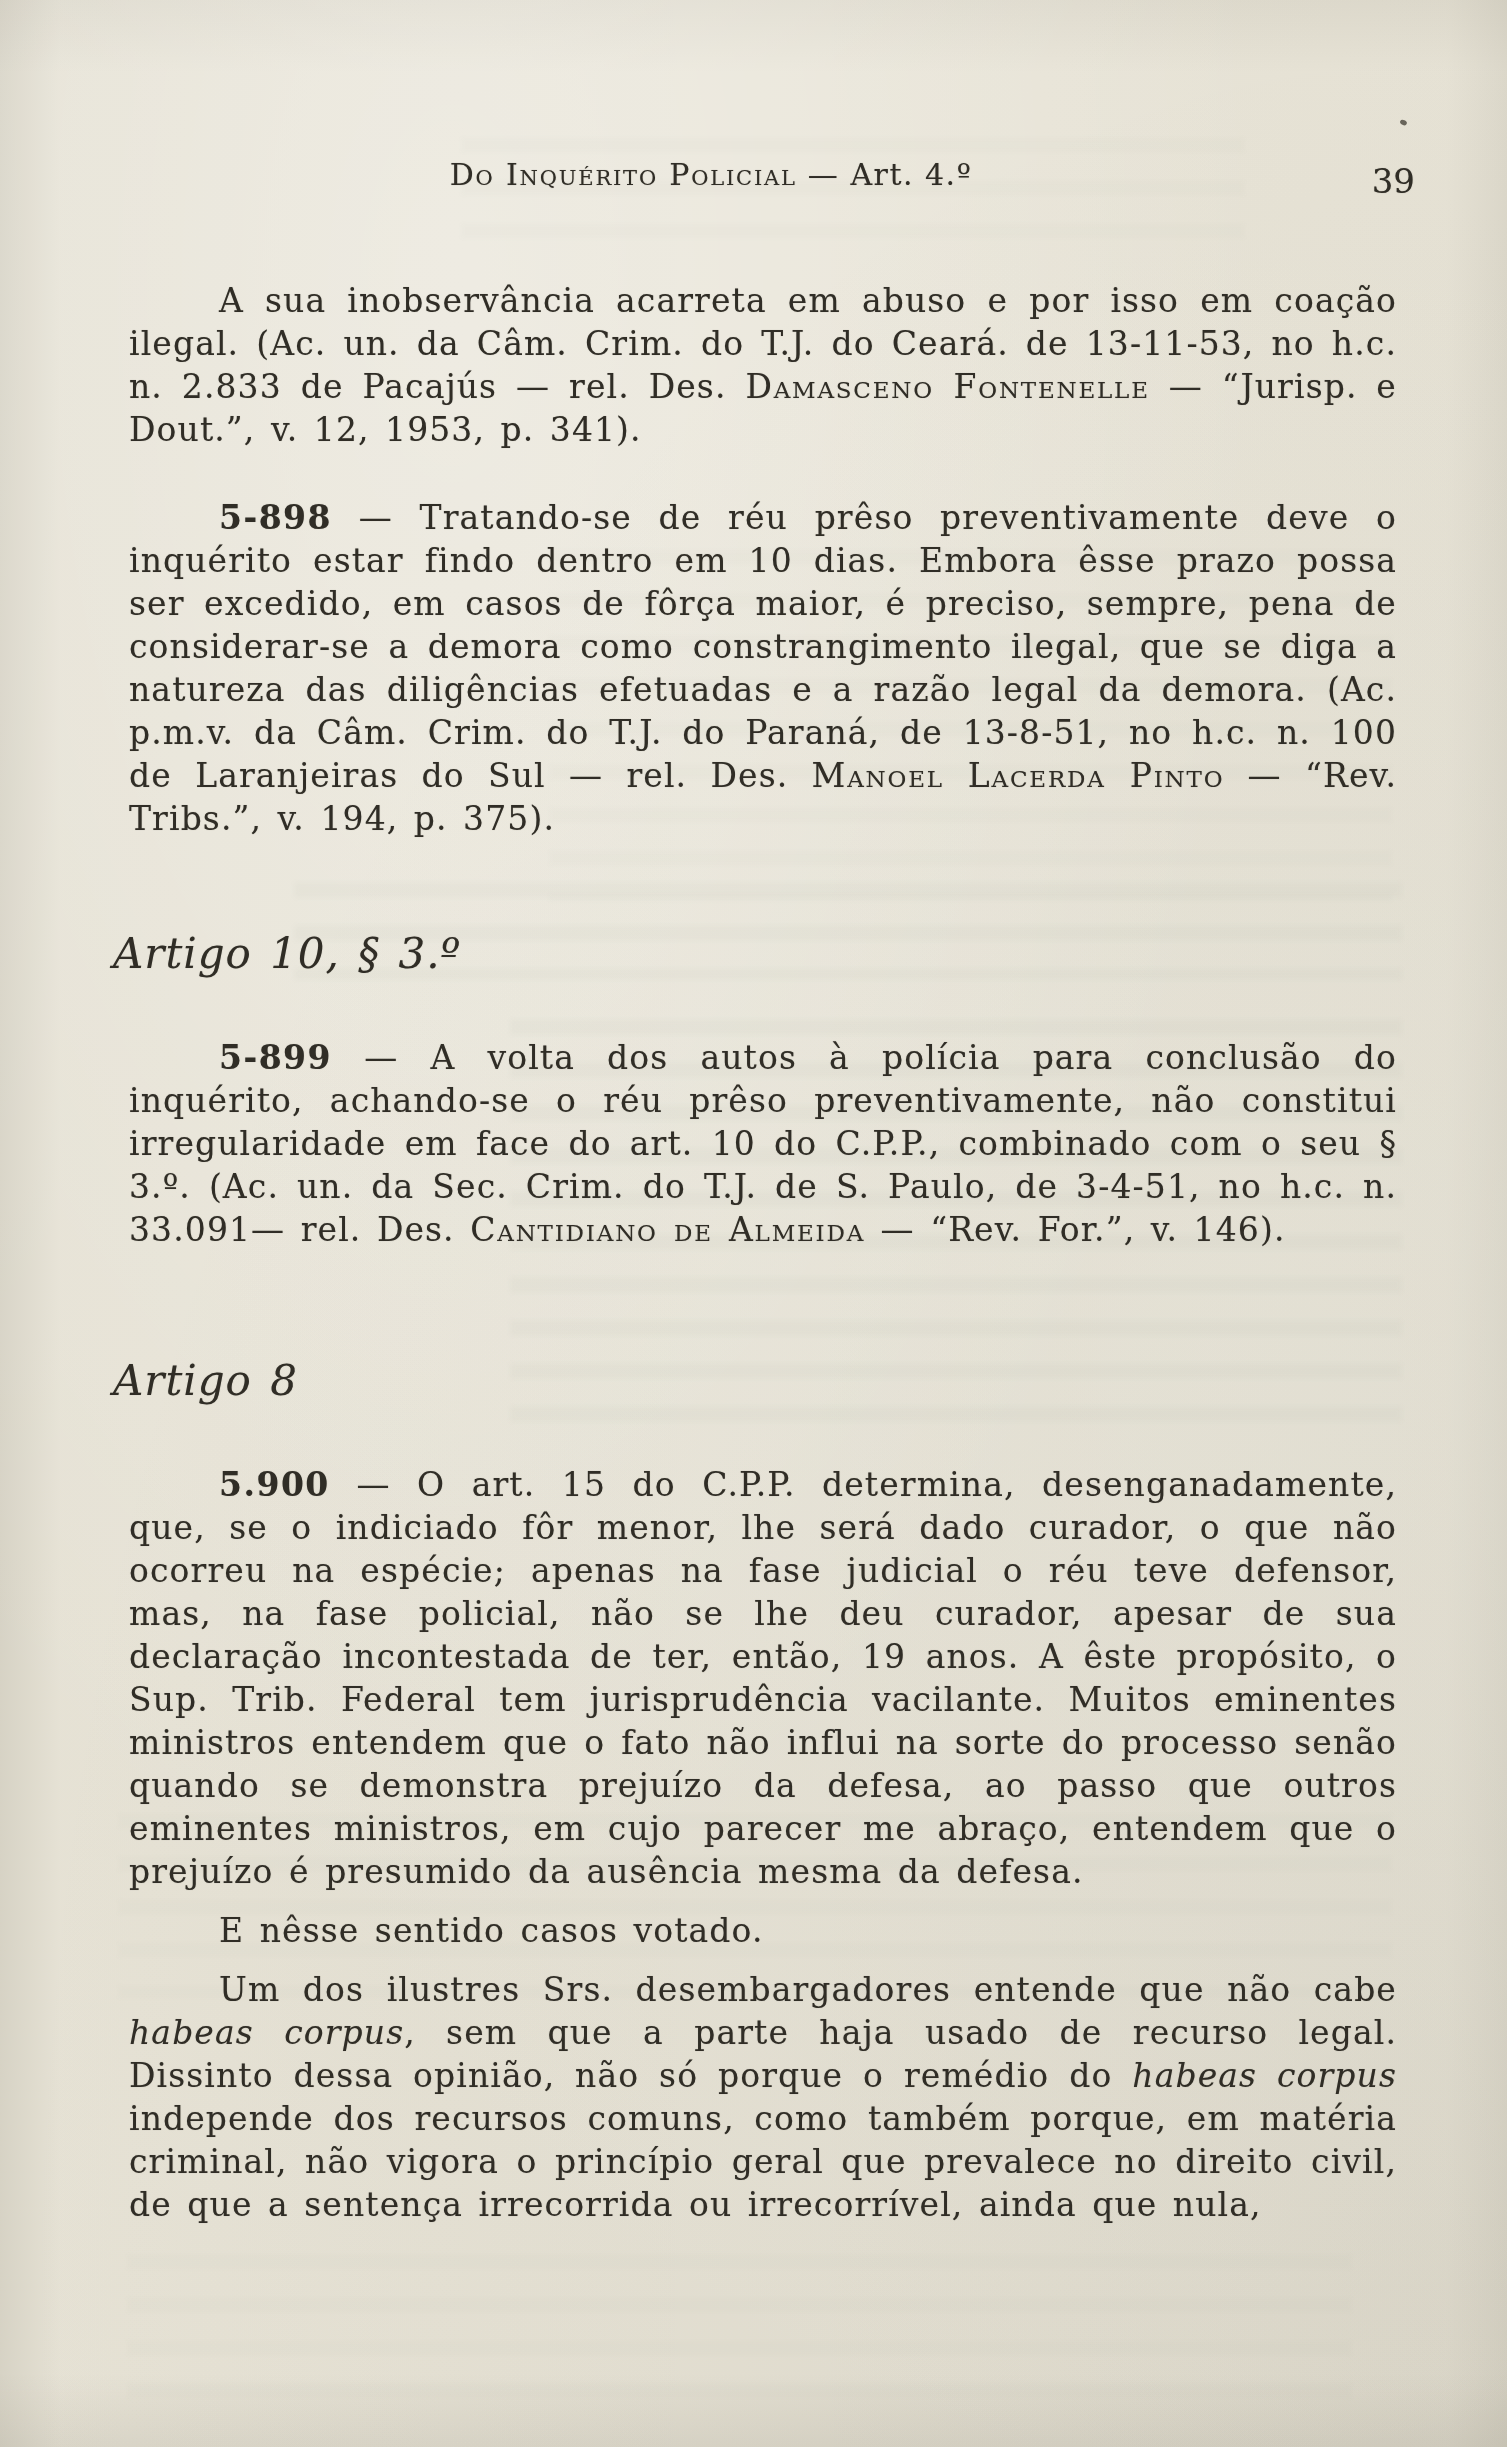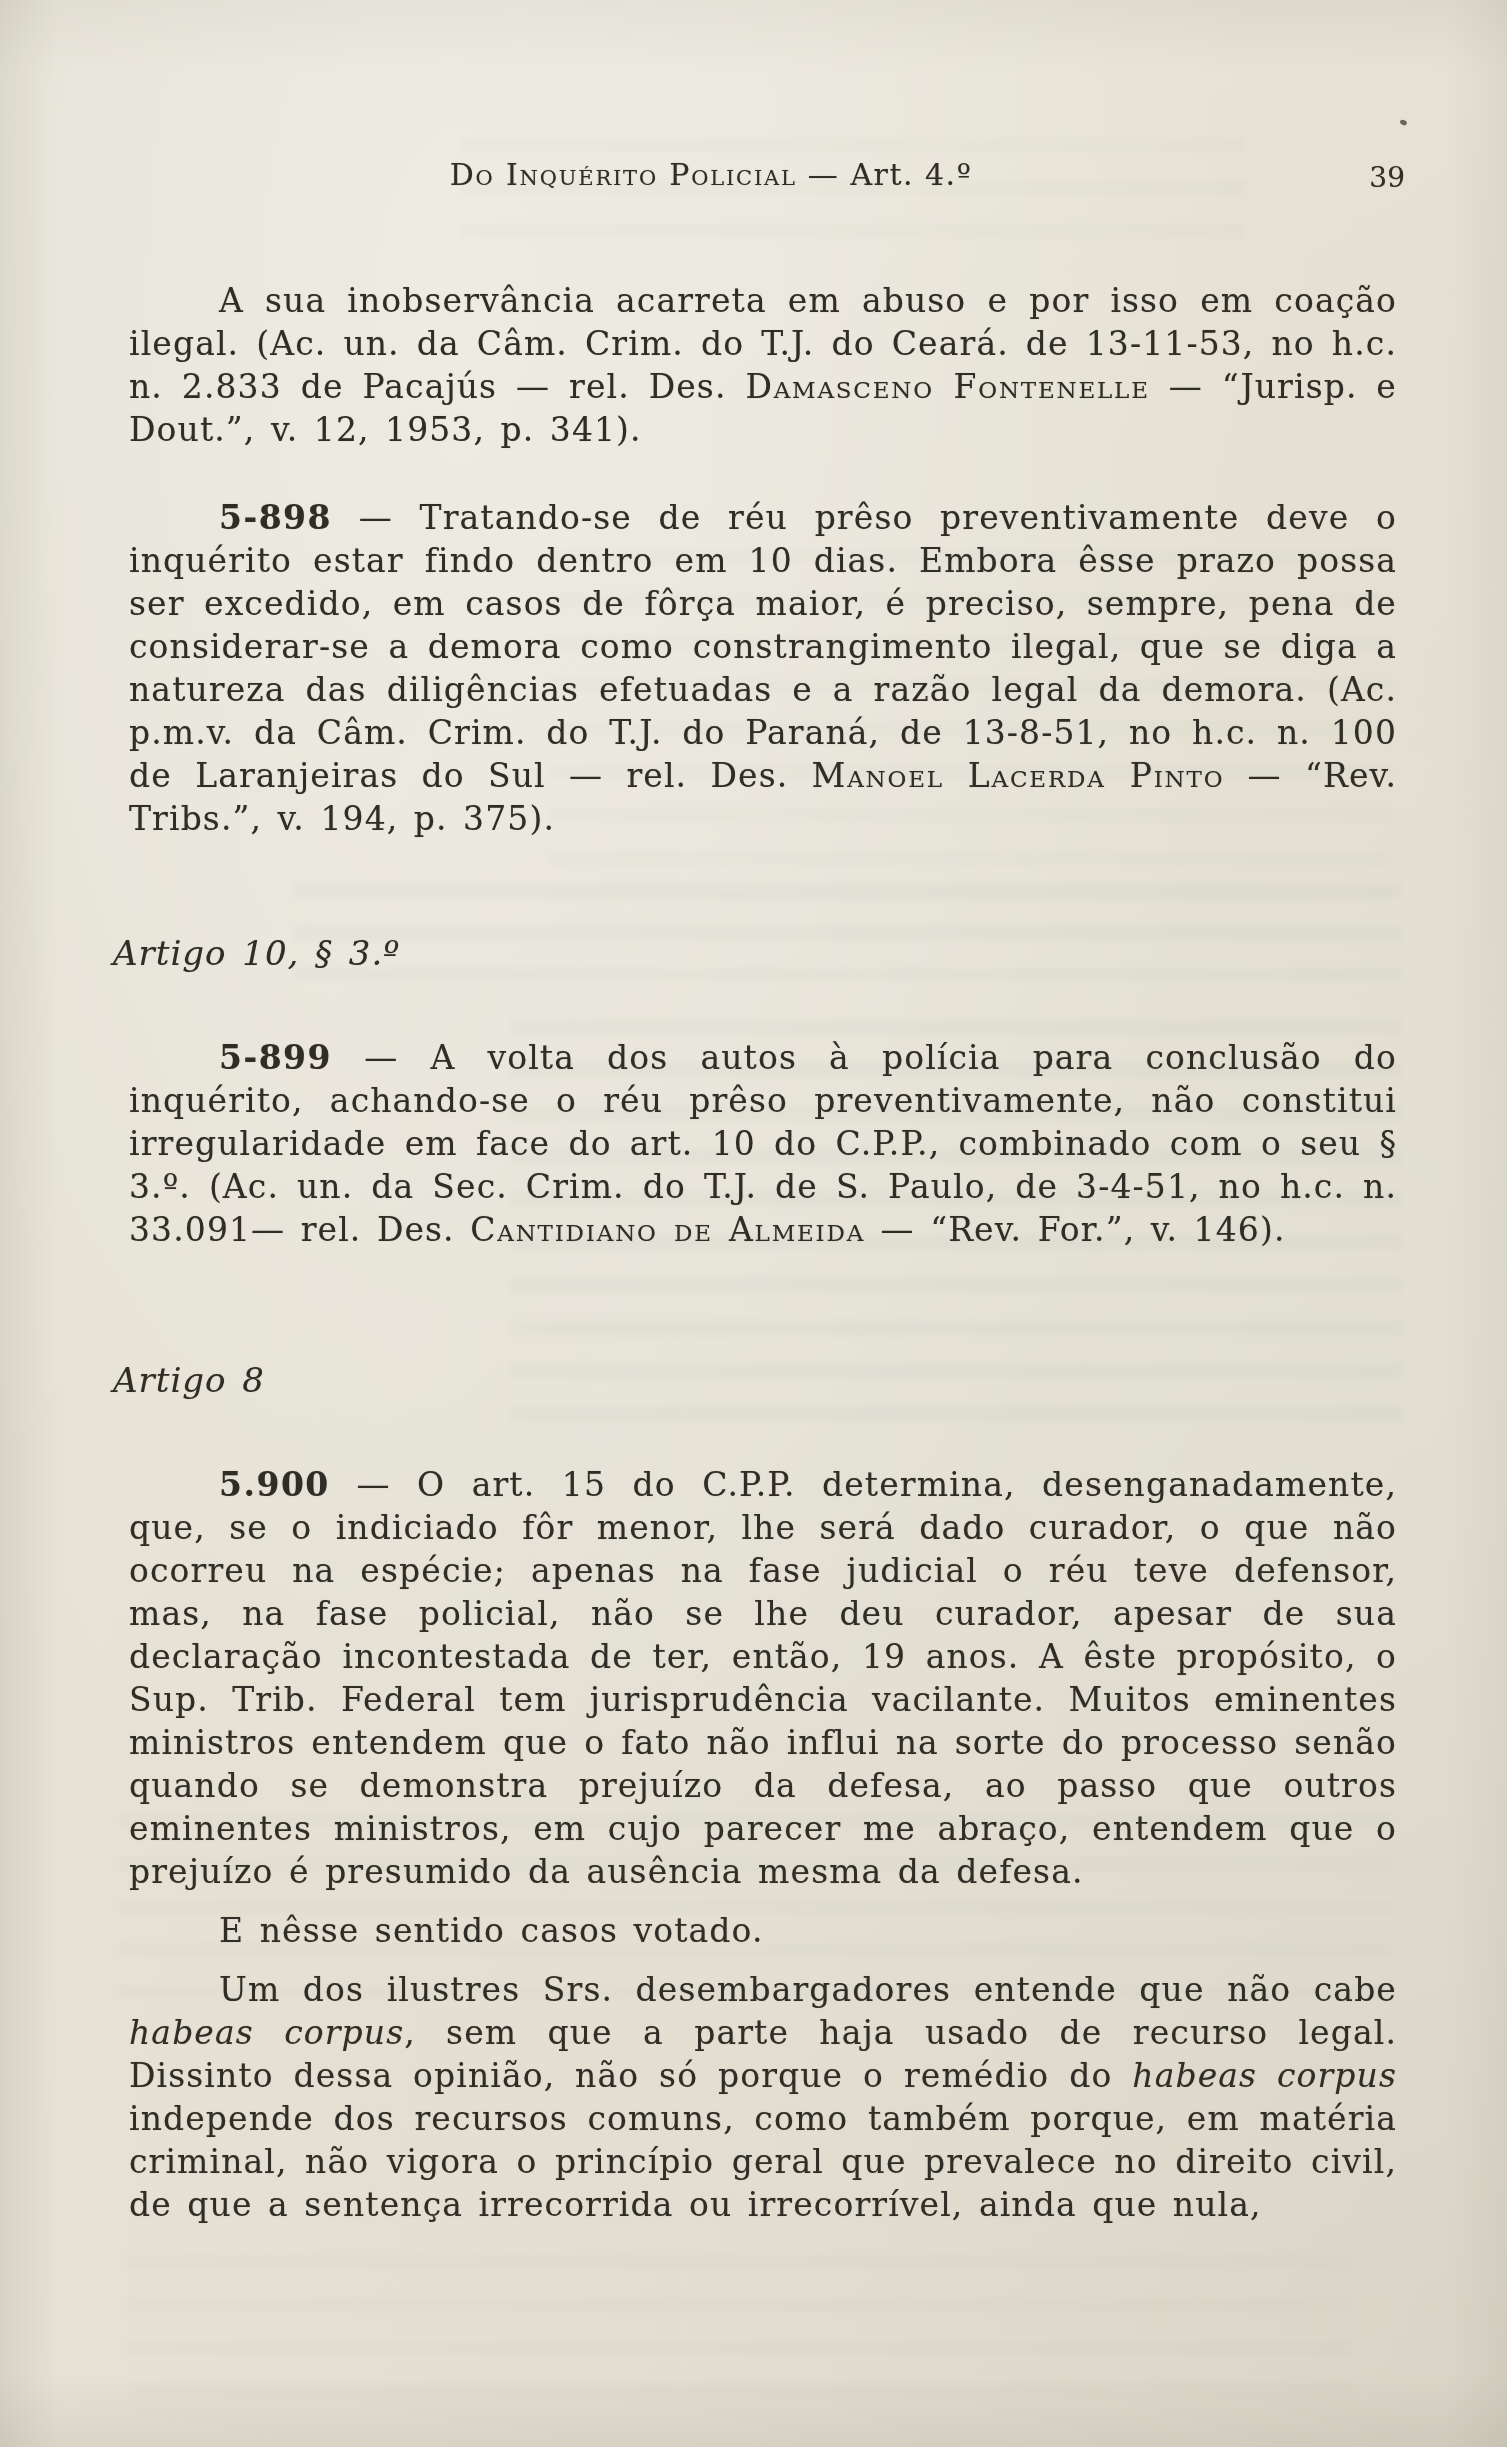--- a/index.html
+++ b/index.html
@@ -58,23 +58,23 @@
     left: 0; right: 108px;
     text-align: center;
     font-size: 30px;
     letter-spacing: 1.5px;
     white-space: nowrap;
     text-shadow: 0 0 1px rgba(48,45,38,0.35);
   }
   .running-title .sc { font-variant: small-caps; }
   .folio {
     position: absolute;
-    right: 12px;
+    right: 2px;
     top: 3.9px;
-    font-size: 28px;
+    font-size: 34px;
     text-shadow: 0 0 1px rgba(48,45,38,0.35);
   }
 
   .body-text {
     position: absolute;
     left: 113px;
     top: 263px;
     width: 1300px;
     font-size: 33px;
     line-height: 43px;
@@ -83,21 +83,21 @@
     text-align: justify;
     text-shadow: 0 0 1px rgba(48,45,38,0.30);
   }
   .body-text p {
     margin: 16px;
     text-indent: 90px;
   }
   p.entry-5898 { margin-top: 45px; }
   h2.article-heading {
     margin: 92px 0 61px 0;
-    font-size: 34px;
+    font-size: 42px;
     font-weight: normal;
     font-style: italic;
     line-height: 43px;
     letter-spacing: 1px;
   }
   h2.heading-art15 { margin-top: 108px; }
   .num { font-weight: bold; letter-spacing: 1.5px; }
   .sc  { font-variant: small-caps; letter-spacing: 1.8px; }
   .it  { font-style: italic; }
 </style>

